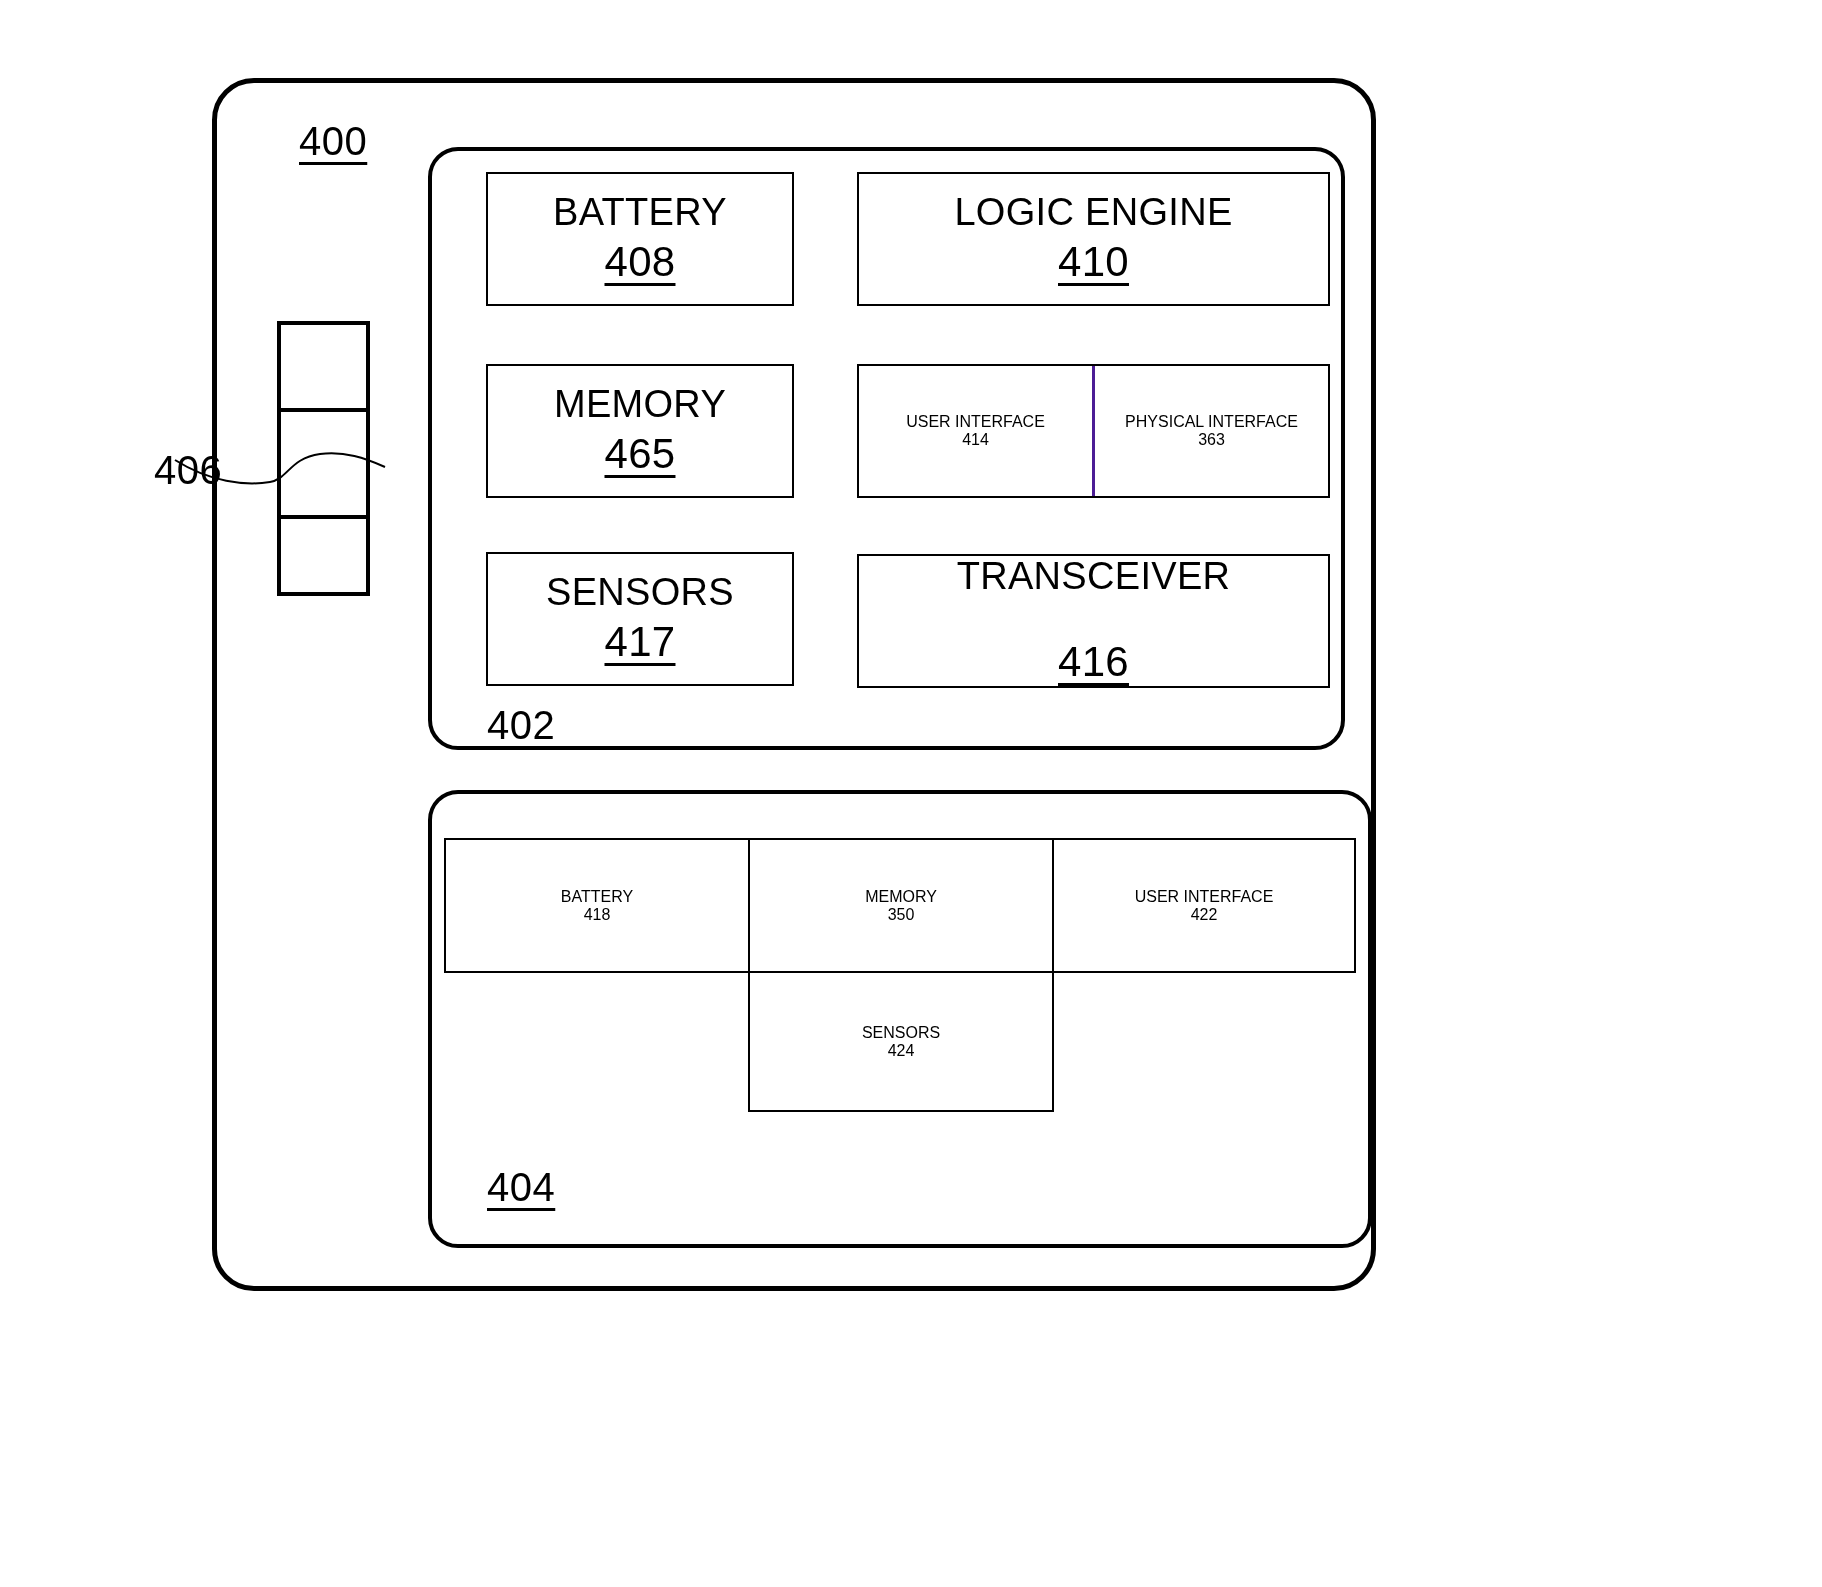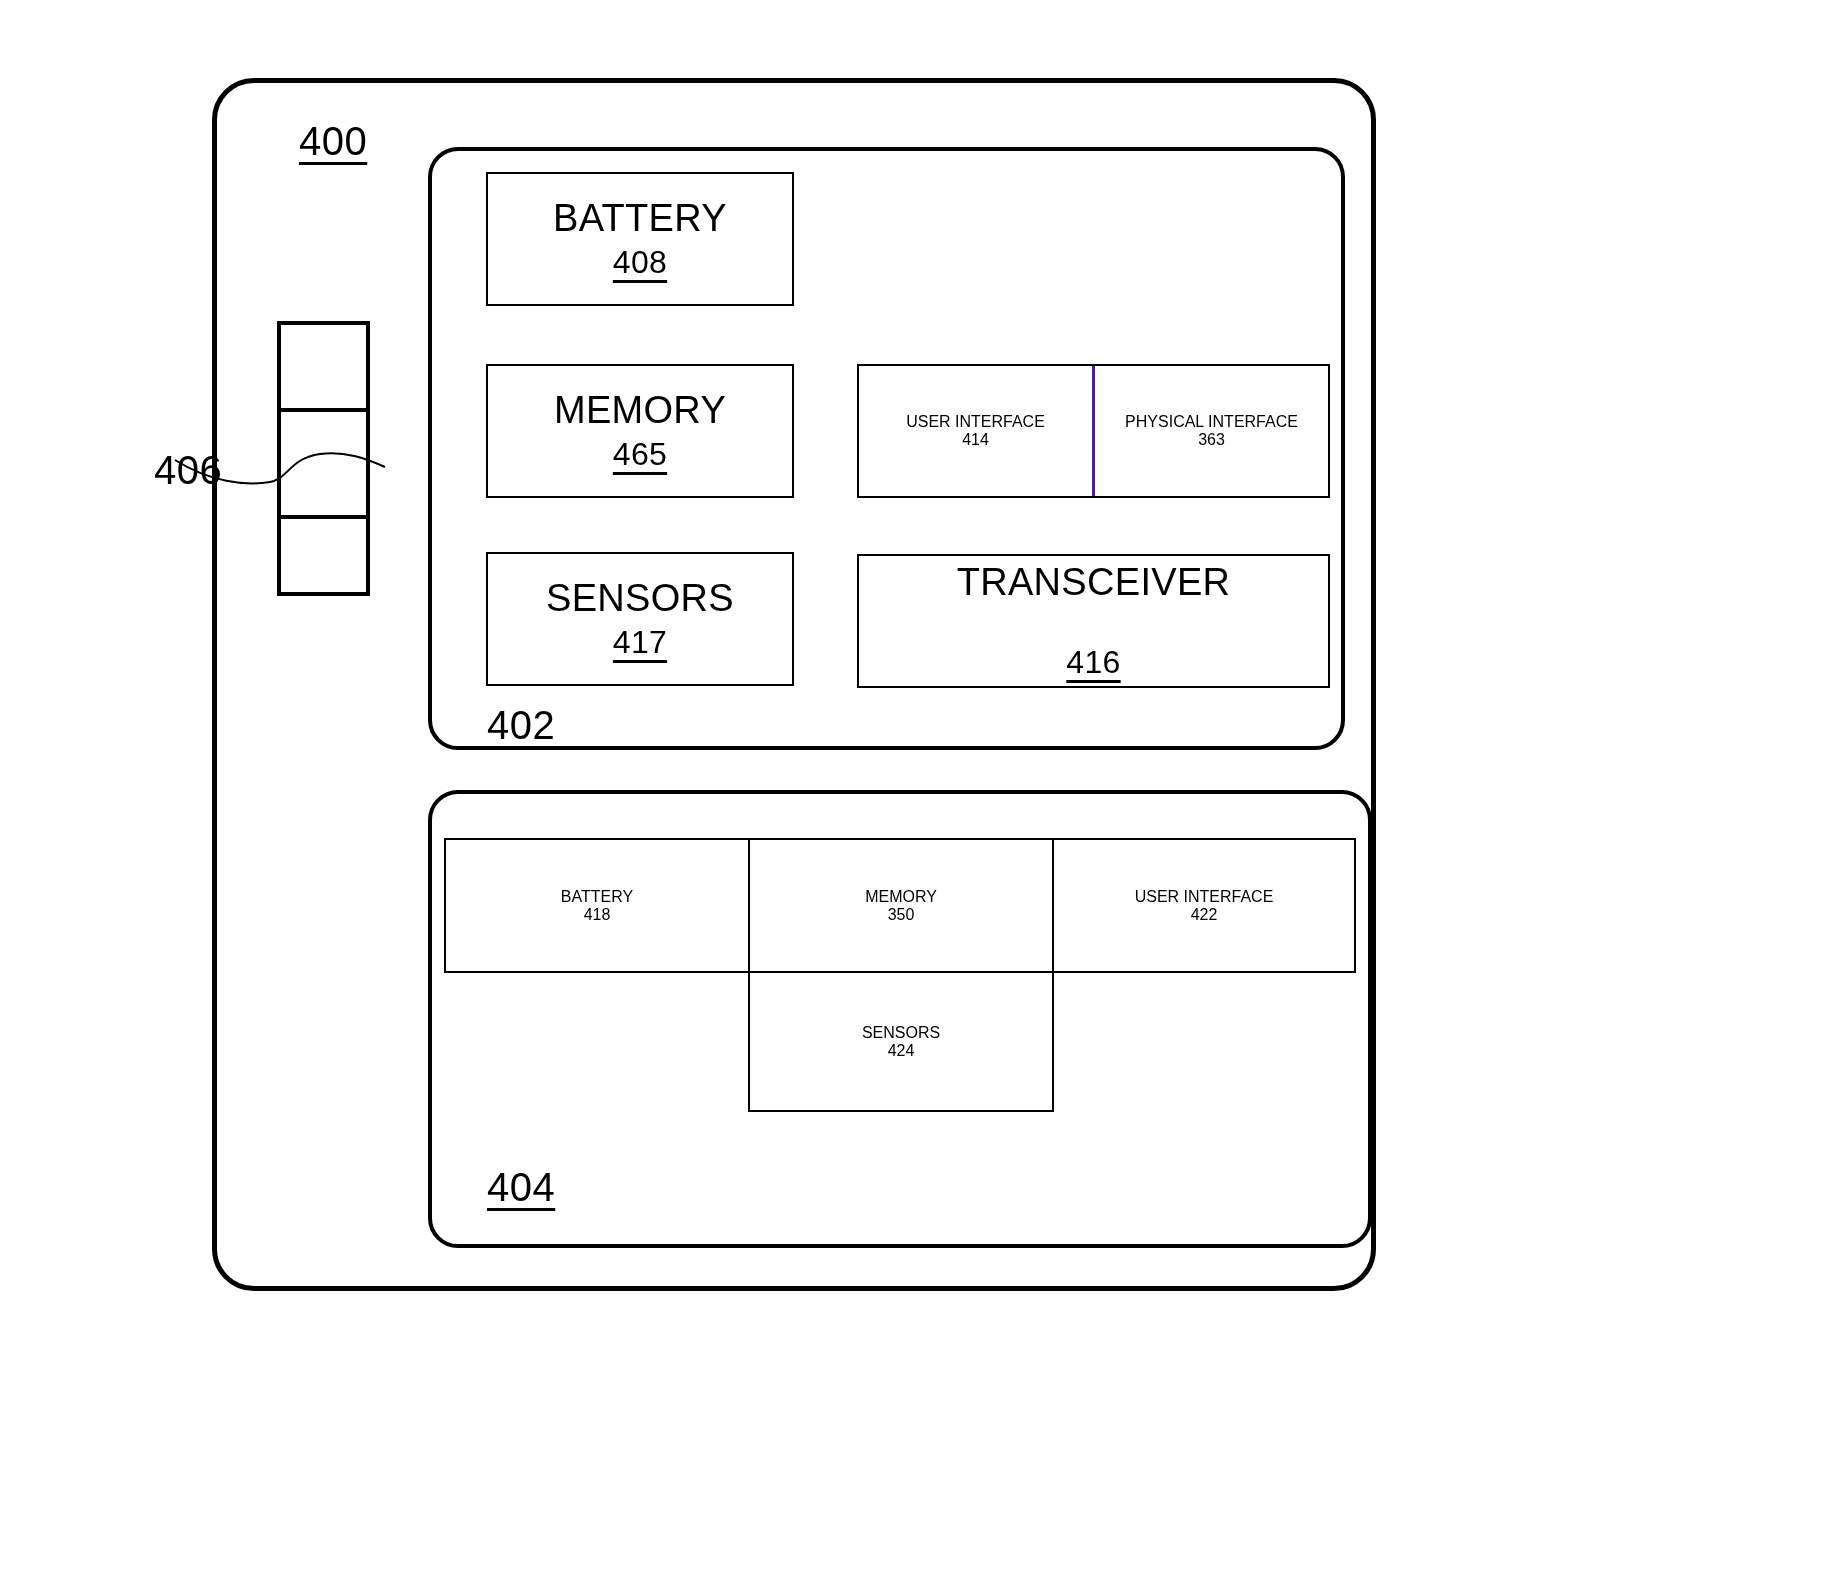--- a/index.html
+++ b/index.html
@@ -117,21 +117,21 @@
     justify-content: center;
   }
   .box .title {
     font-size: 38px;
     line-height: 1.13;
     text-align: center;
     white-space: pre-line;
     letter-spacing: 0.3px;
   }
   .box .num {
-    font-size: 32px;
+    font-size: 42px;
     line-height: 1.15;
     text-align: center;
     text-decoration: underline;
     text-underline-offset: 7px;
     text-decoration-thickness: 3px;
     margin-top: 4px;
     letter-spacing: 0.3px;
   }
 
   
@@ -187,20 +187,24 @@
 
   <div class="module-402"></div>
 
   <span class="ref u" style="left:487px; top:705px;">402</span>
 
   <div class="box" style="left:486px; top:172px; width:308px; height:134px;">
     <div class="title">BATTERY</div>
     <div class="num">408</div>
   </div>
 
+  <div class="box" style="left:857px; top:172px; width:473px; height:134px;">
+    <div class="title">LOGIC ENGINE</div>
+    <div class="num">410</div>
+  </div>
 
   <div class="box" style="left:486px; top:364px; width:308px; height:134px;">
     <div class="title">MEMORY</div>
     <div class="num">465</div>
   </div>
 
   <div class="split-box" style="left:857px; top:364px; width:473px; height:134px;">
     <div class="half">
       <div class="title">USER
 INTERFACE</div>

